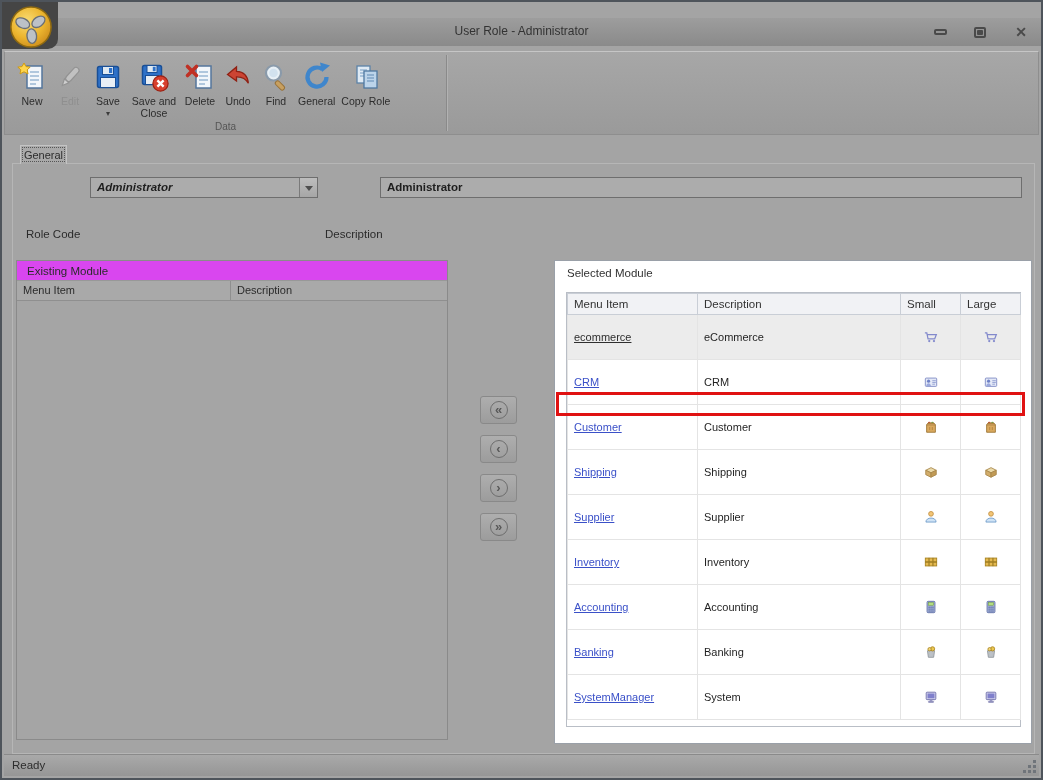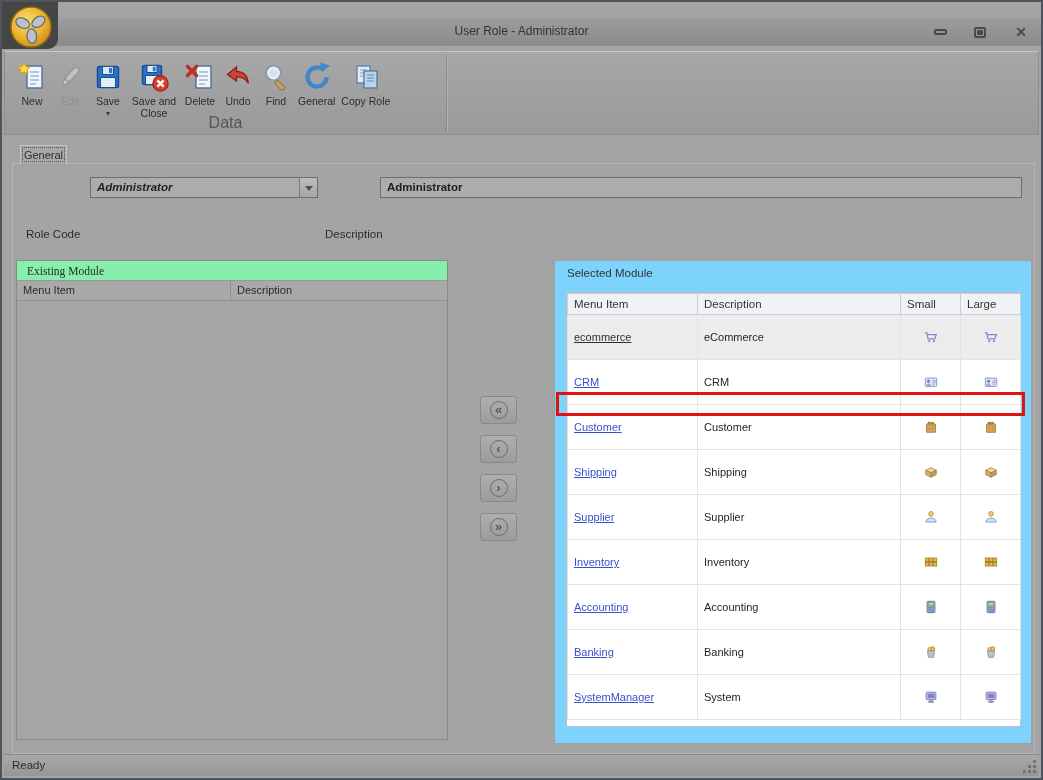--- a/index.html
+++ b/index.html
@@ -40,21 +40,21 @@
   .rb-buttons { position:absolute; left:8px; top:5px; display:flex; align-items:flex-start; }
   .rbtn { display:flex; flex-direction:column; align-items:center; padding:2px 3px; }
   .rbtn .ricon { width:32px; height:32px; margin-top:2px; }
   .rbtn .rlabel { margin-top:3px; font-size:10.5px; line-height:1.1; color:#2d2d2d; text-align:center; }
   .rbtn.disabled .rlabel { color:#8f8f8f; }
   .rbtn.disabled .ricon { opacity:.8; }
   .dd-arrow { font-size:8px; color:#3c3c3c; line-height:7px; margin-top:2px; }
   .rb-sep { position:absolute; left:441px; top:3px; bottom:3px; width:1px;
             background:#8a8a8a; box-shadow:1px 0 0 #b2b2b2; }
   .rb-group-label { position:absolute; left:0; width:441px; bottom:2px; text-align:center;
-                    font-size:16px; color:#555;margin-top:28px; }
+                    font-size:10px; color:#555;margin-top:28px; }
 
   
   .general-tab { position:absolute; left:18px; top:143px; width:47px; height:19px;
                  background:#a9a9a9; border:1px solid #c4c4c4; border-bottom:none;
                  font-size:11px; color:#2d2d2d; text-align:center; line-height:18px;
                  outline:1px dotted #555; outline-offset:-3px; z-index:2; }
   .page-border { position:absolute; left:10px; top:161px; width:1023px; height:591px;
                  border:1px solid #b6b6b6; }
 
   .fld-label { position:absolute; font-size:11.5px; color:#2b2b2b;margin-top:45px; }
@@ -67,39 +67,39 @@
                 display:flex; align-items:center; justify-content:center; }
   .combo .btn::after { content:""; border:4px solid transparent; border-top:5px solid #4e4e4e; margin-top:5px; }
   .textfield { position:absolute; left:378px; top:175px; width:642px; height:21px;
                background:#acacac; border:1px solid #6e6e6e; }
   .textfield .val { position:absolute; left:6px; top:3px; font-size:11.5px; font-weight:bold; color:#1e1e1e; }
 
   
   .exist-panel { position:absolute; left:14px; top:258px; width:432px; height:480px;
                  background:#a5a5a5; border:1px solid #8a8a8a; }
   .exist-title { height:20px; line-height:20px; padding-left:10px; font-size:11.5px;
-                 color:#2b2b2b; background:#86efac; border-bottom:1px solid #989898;font-family:Liberation Serif, serif; }
+                 color:#2b2b2b; background:#d946ef; border-bottom:1px solid #989898; }
   .exist-head { display:flex; height:20px; }
   .exist-head .cell { background:#a9a9a9; border-right:1px solid #8f8f8f;
                       border-bottom:1px solid #8f8f8f; font-size:11px; color:#2b2b2b;
                       line-height:19px; padding-left:6px; }
   .exist-head .c1 { width:214px; } .exist-head .c2 { flex:1; border-right:none; }
   .exist-body { position:absolute; left:0; right:0; top:41px; bottom:0; background:#a5a5a5; }
 
   
   .transfer { position:absolute; left:478px; top:394px; display:flex; flex-direction:column; gap:11px; }
   .tbtn { width:37px; height:28px; border:1px solid #898989; border-radius:3px;
           background:linear-gradient(#aeaeae,#9c9c9c); display:flex; align-items:center; justify-content:center; }
   .tbtn .circ { width:18px; height:18px; border:1.5px solid #6e6e6e; border-radius:50%;
                 display:flex; align-items:center; justify-content:center;
                 font-size:13px; font-weight:bold; color:#585858; line-height:1; padding-bottom:2px; }
 
   
   .sel-panel { position:absolute; left:552px; top:258px; width:478px; height:484px;
-               background:#7dd3fc; border:1px solid #9aa0a8; }
+               background:#ffffff; border:1px solid #9aa0a8; }
   .sel-title { padding:6px 0 0 12px; font-size:11.5px; color:#333; }
   .sel-table-wrap { position:absolute; left:11px; top:31px; width:455px; height:435px;
                     background:#fff; border:1px solid #b9bec6; }
   table.sm { border-collapse:collapse; width:453px; table-layout:fixed; }
   table.sm th { height:21px; background:#f1f2f5; border:1px solid #c9ced6;
                 font-weight:normal; font-size:11.5px; color:#333; text-align:left;
                 padding:0 6px; }
   table.sm td { height:19px; border:1px solid #e4e4e4; font-size:11px; color:#1f1f1f;
                 padding:16px 6px; white-space:nowrap; overflow:hidden; }
   table.sm td.icon-cell { text-align:center; padding:0; }

